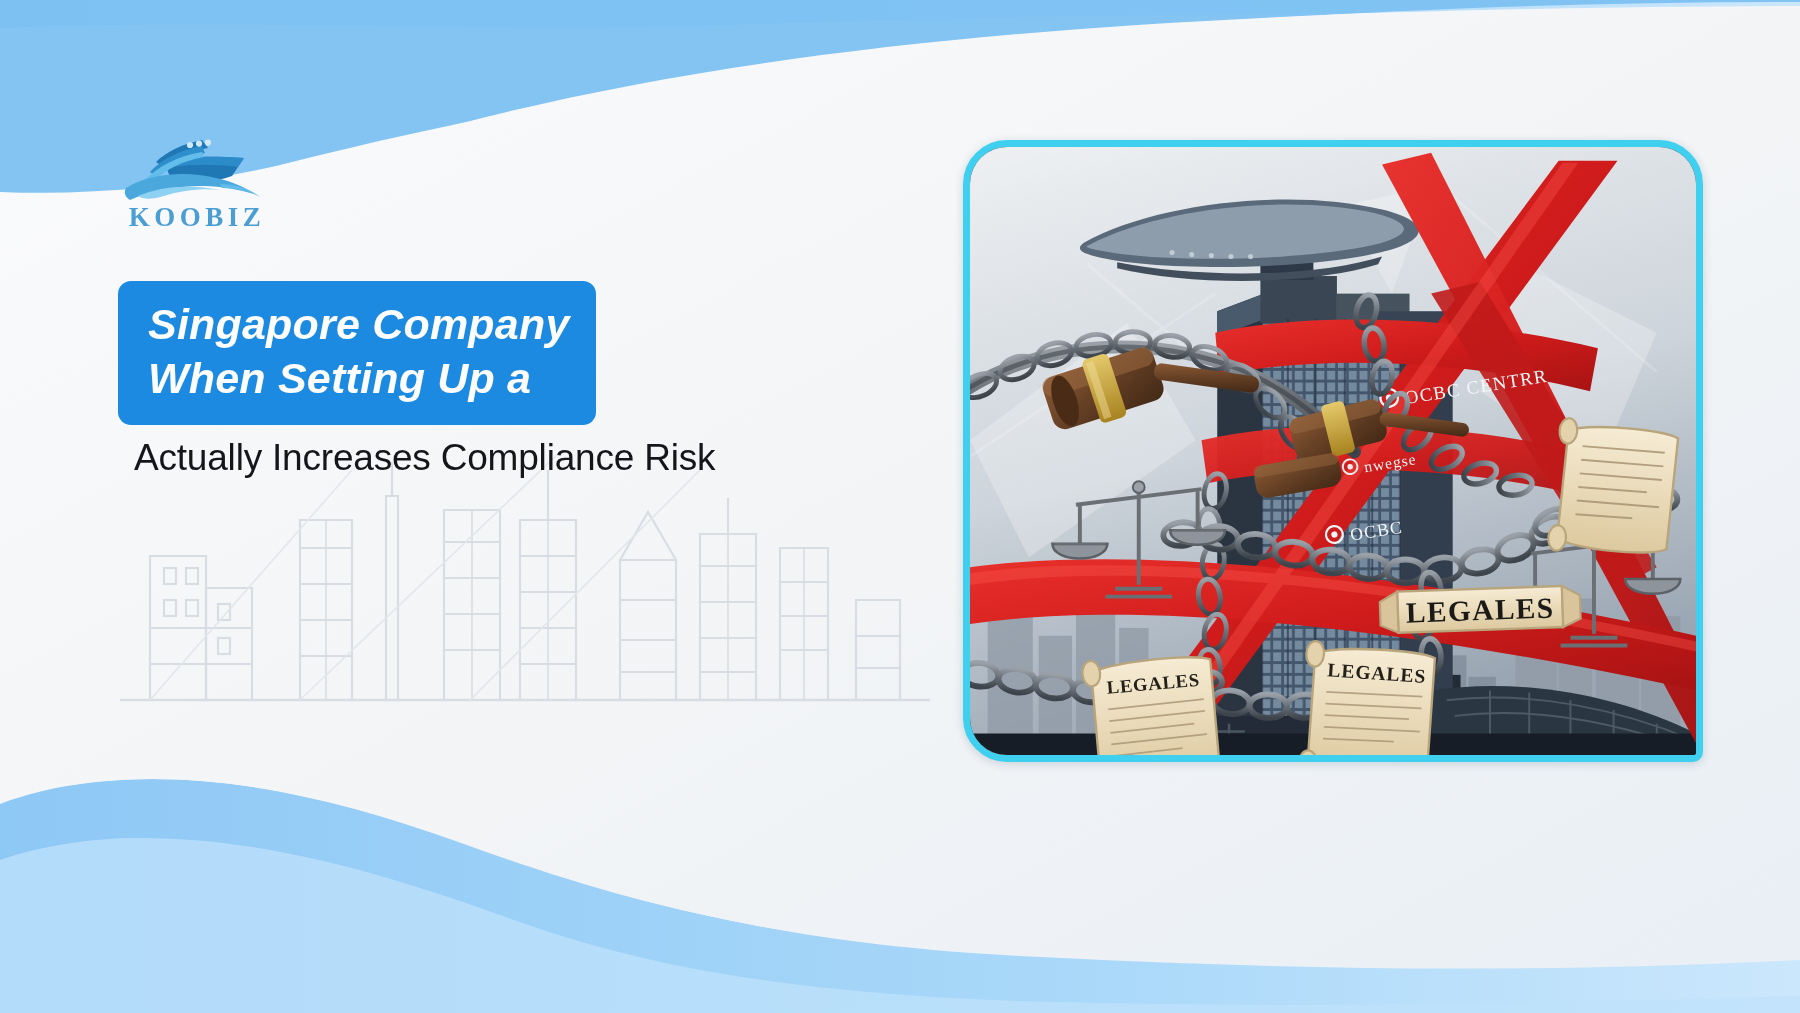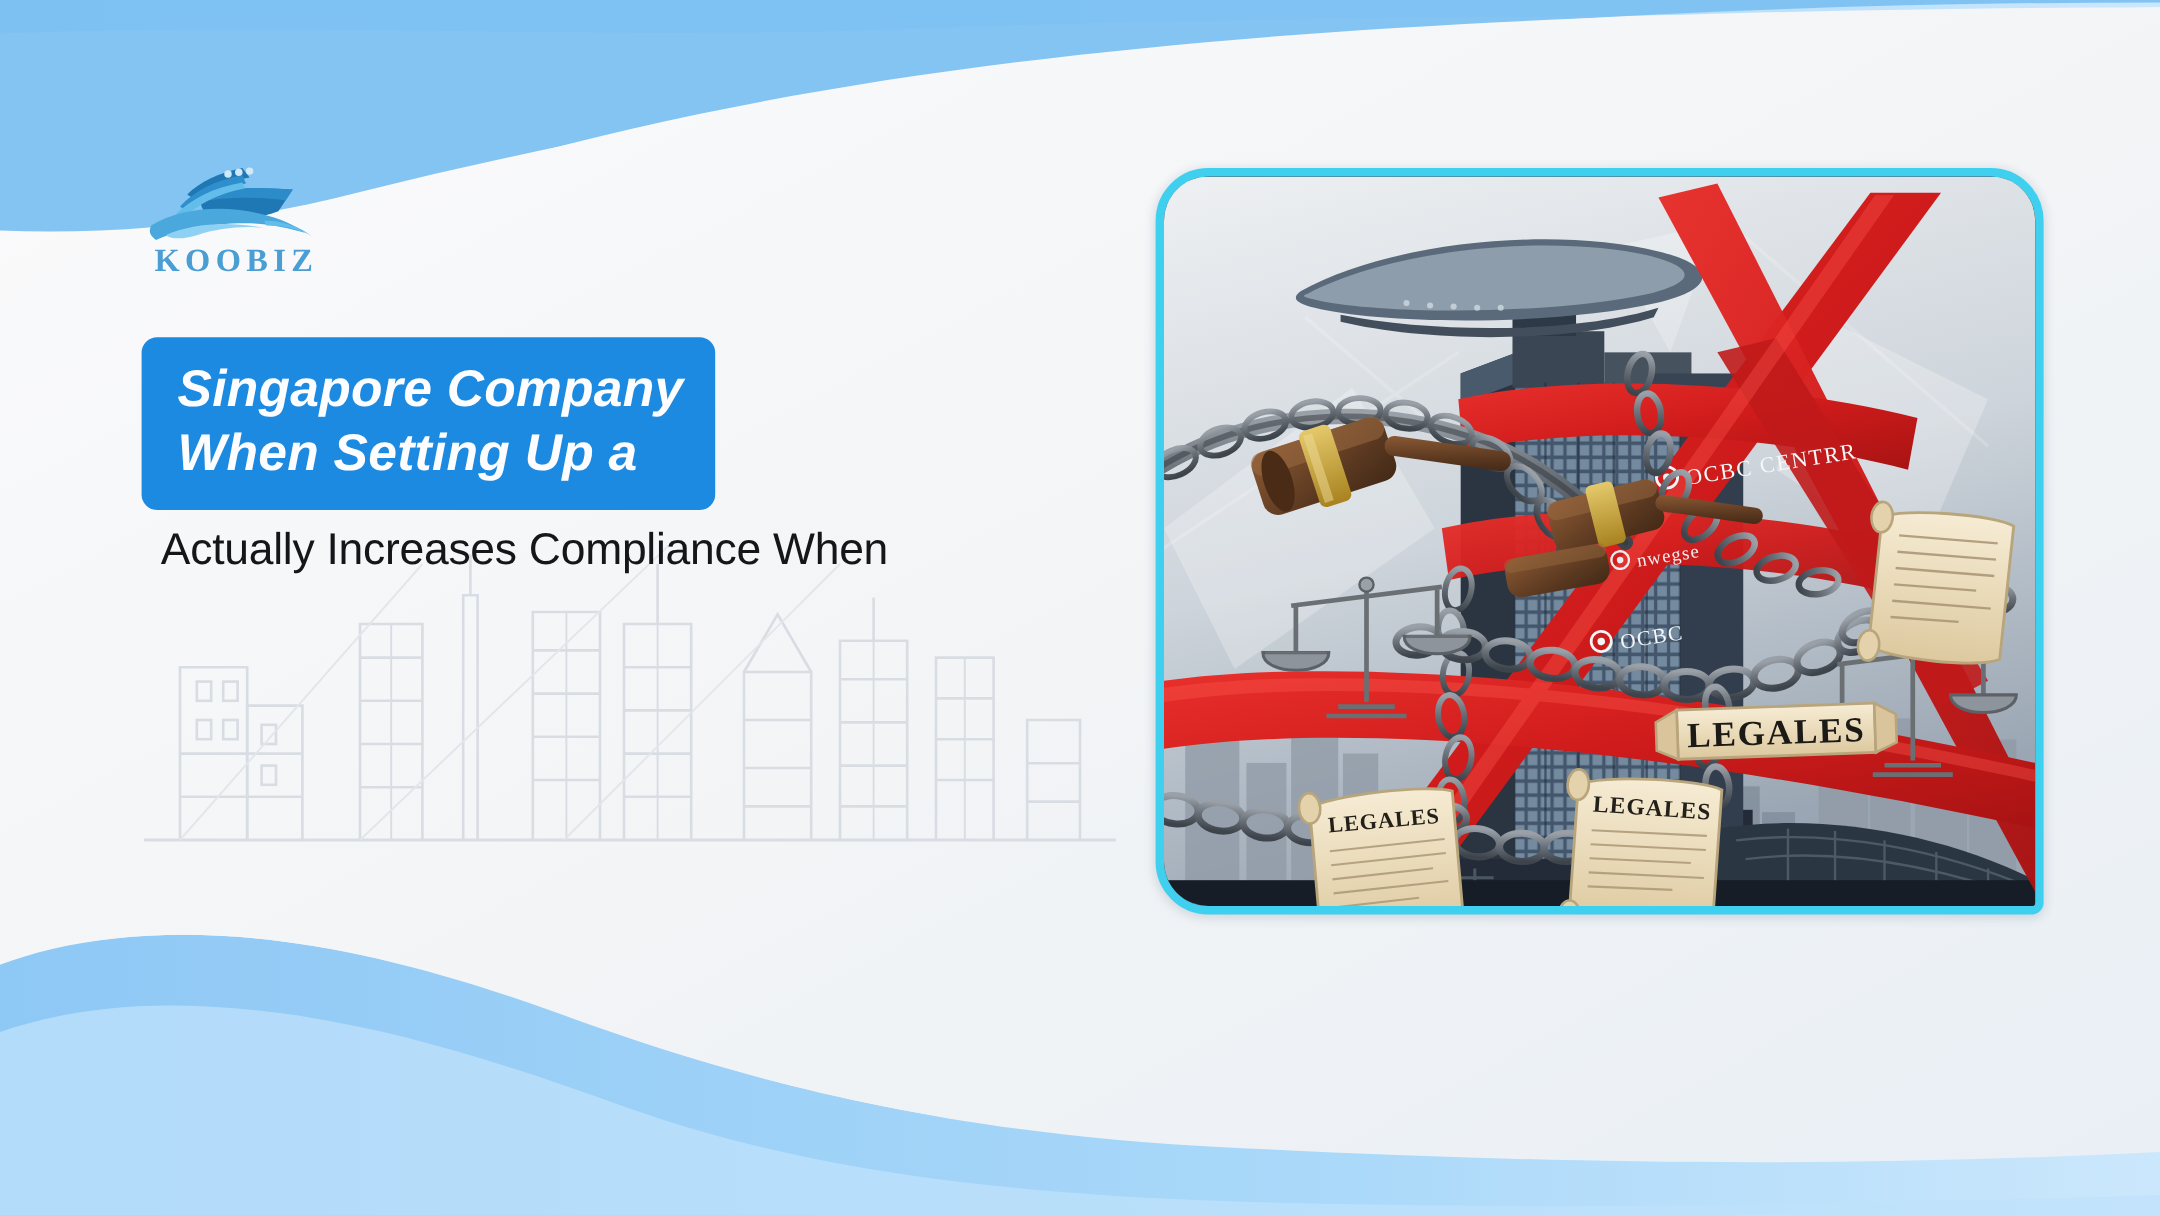--- a/index.html
+++ b/index.html
@@ -197,21 +197,21 @@
       <path d="M108,58 C124,58 138,63 148,71 C140,66 126,62 110,62 Z" fill="#62bdea"></path>
     </svg>
     <div class="logo-word">KOOBIZ</div>
   </div>
 
   <div class="headline-block">
     <div class="headline-line">Singapore Company</div>
     <div class="headline-line">When Setting Up a</div>
   </div>
 
-  <div class="subtitle">Actually Increases Compliance When</div>
+  <div class="subtitle">Actually Increases Compliance Risk</div>
 
   <div class="illus-frame">
     <svg class="illus-svg" viewBox="0 0 740 622" preserveAspectRatio="none">
       <defs>
         <linearGradient id="sky" x1="0" y1="0" x2="0.3" y2="1">
           <stop offset="0%" stop-color="#eef0f2"></stop>
           <stop offset="55%" stop-color="#cdd4db"></stop>
           <stop offset="100%" stop-color="#9aa6b3"></stop>
         </linearGradient>
         <linearGradient id="towerG" x1="0" y1="0" x2="1" y2="0">

